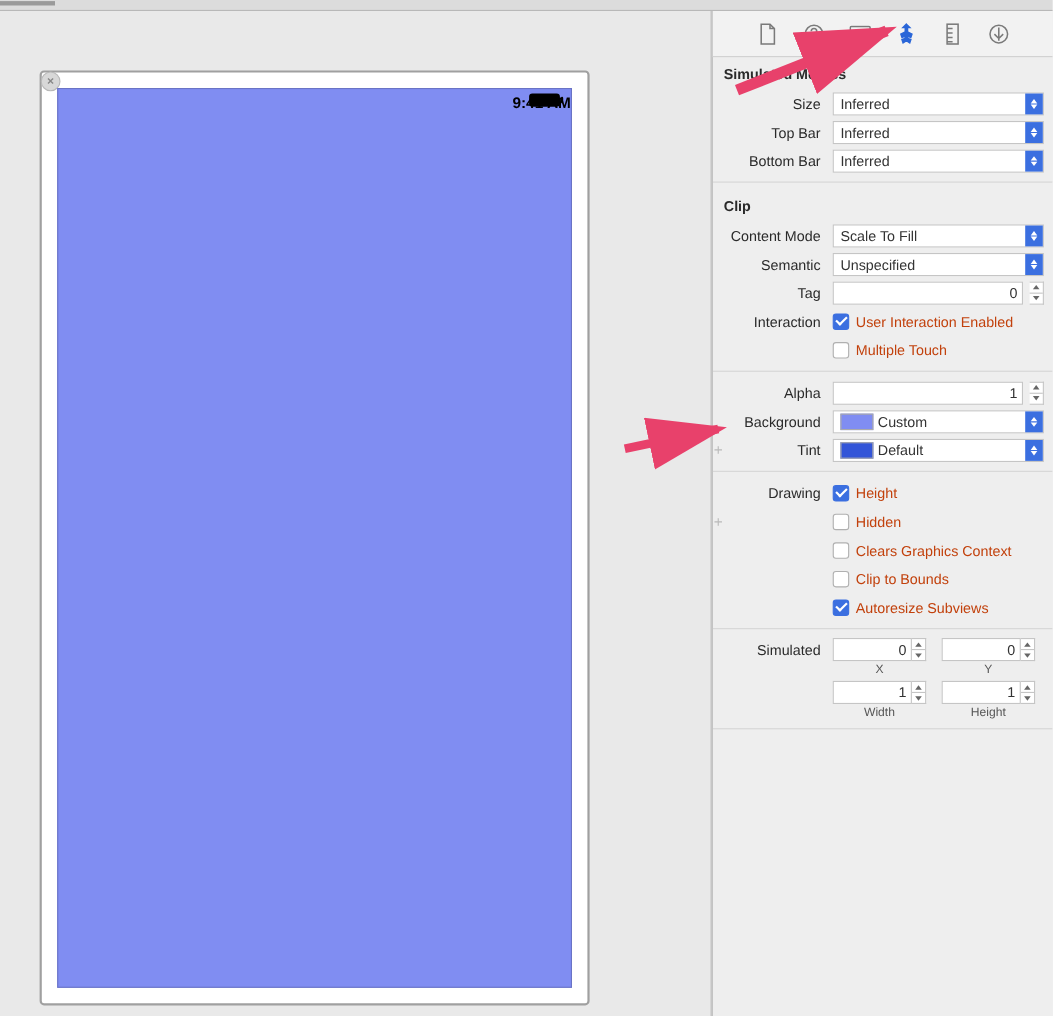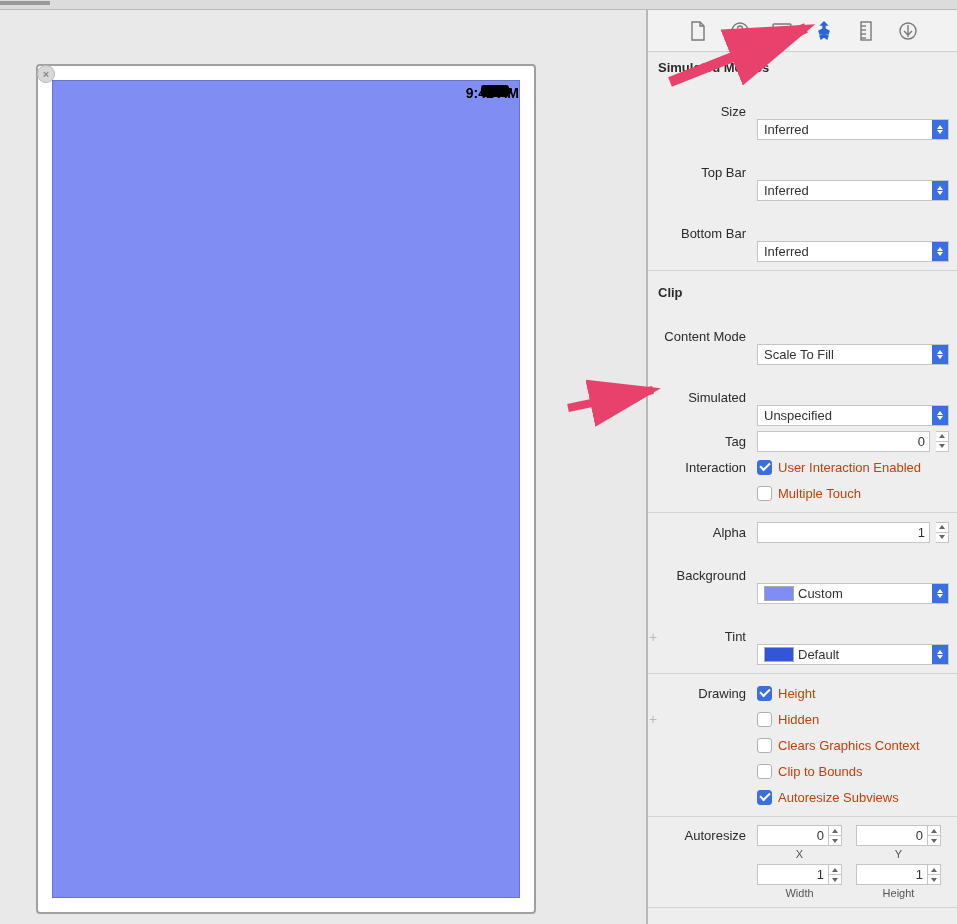--- a/index.html
+++ b/index.html
@@ -61,21 +61,21 @@
   .section-header { font-weight: 600; padding: 8px 10px 6px 10px; color: #2a2a2a; font-size: 13px; }
   .section-sep { height: 1px; background: #d5d5d5; margin: 6px 0; }
 
   .row { display: flex; align-items: center; padding: 2px 8px 2px 0; min-height: 26px; gap: 11px; position: relative; }
   .row-label { width: 98px; text-align: right; color: #2a2a2a; font-size: 13px; flex-shrink: 0; }
   .row-field { flex: 1; display: flex; align-items: center; gap: 6px; }
 
   .popup {
     flex: 1; height: 21px; background: #fff; border: 1px solid #c5c5c5;
     display: flex; align-items: center; padding: 0 18px 0 6px;
-    position: relative; border-radius: 0; font-size: 13px; margin-top: 36px;
+    position: relative; border-radius: 0; font-size: 13px;
   }
   .popup-arrows {
     position: absolute; right: 0; top: 0; bottom: 0; width: 16px;
     background: #3b6fe0; display: flex; flex-direction: column;
     align-items: center; justify-content: center; gap: 1px;
   }
   .popup-arrows::before, .popup-arrows::after {
     content: ""; width: 0; height: 0; border-left: 3px solid transparent; border-right: 3px solid transparent;
   }
   .popup-arrows::before { border-bottom: 4px solid #fff; }
@@ -257,21 +257,21 @@
       <div class="row">
         <div class="row-label">Content Mode</div>
         <div class="row-field">
           <div class="popup">
             <span>Scale To Fill</span>
             <span class="popup-arrows"></span>
           </div>
         </div>
       </div>
       <div class="row">
-        <div class="row-label">Simulated</div>
+        <div class="row-label">Semantic</div>
         <div class="row-field">
           <div class="popup">
             <span>Unspecified</span>
             <span class="popup-arrows"></span>
           </div>
         </div>
       </div>
       <div class="row">
         <div class="row-label">Tag</div>
         <div class="row-field">
@@ -373,21 +373,21 @@
         <div class="row-label"></div>
         <div class="row-field">
           <span class="checkbox checked"></span>
           <span class="check-label">Autoresize Subviews</span>
         </div>
       </div>
 
       <div class="section-sep"></div>
 
       <div class="row" style="align-items:flex-start;">
-        <div class="row-label" style="padding-top:3px">Autoresize</div>
+        <div class="row-label" style="padding-top:3px">Simulated</div>
         <div class="stretch-group">
           <div class="stretch-col">
             <div class="numwrap">
               <div class="numfield">
                   <span>0</span>
                 </div>
               <div class="stepper">
                   <div class="up"></div>
                   <div class="dn"></div>
                 </div>

